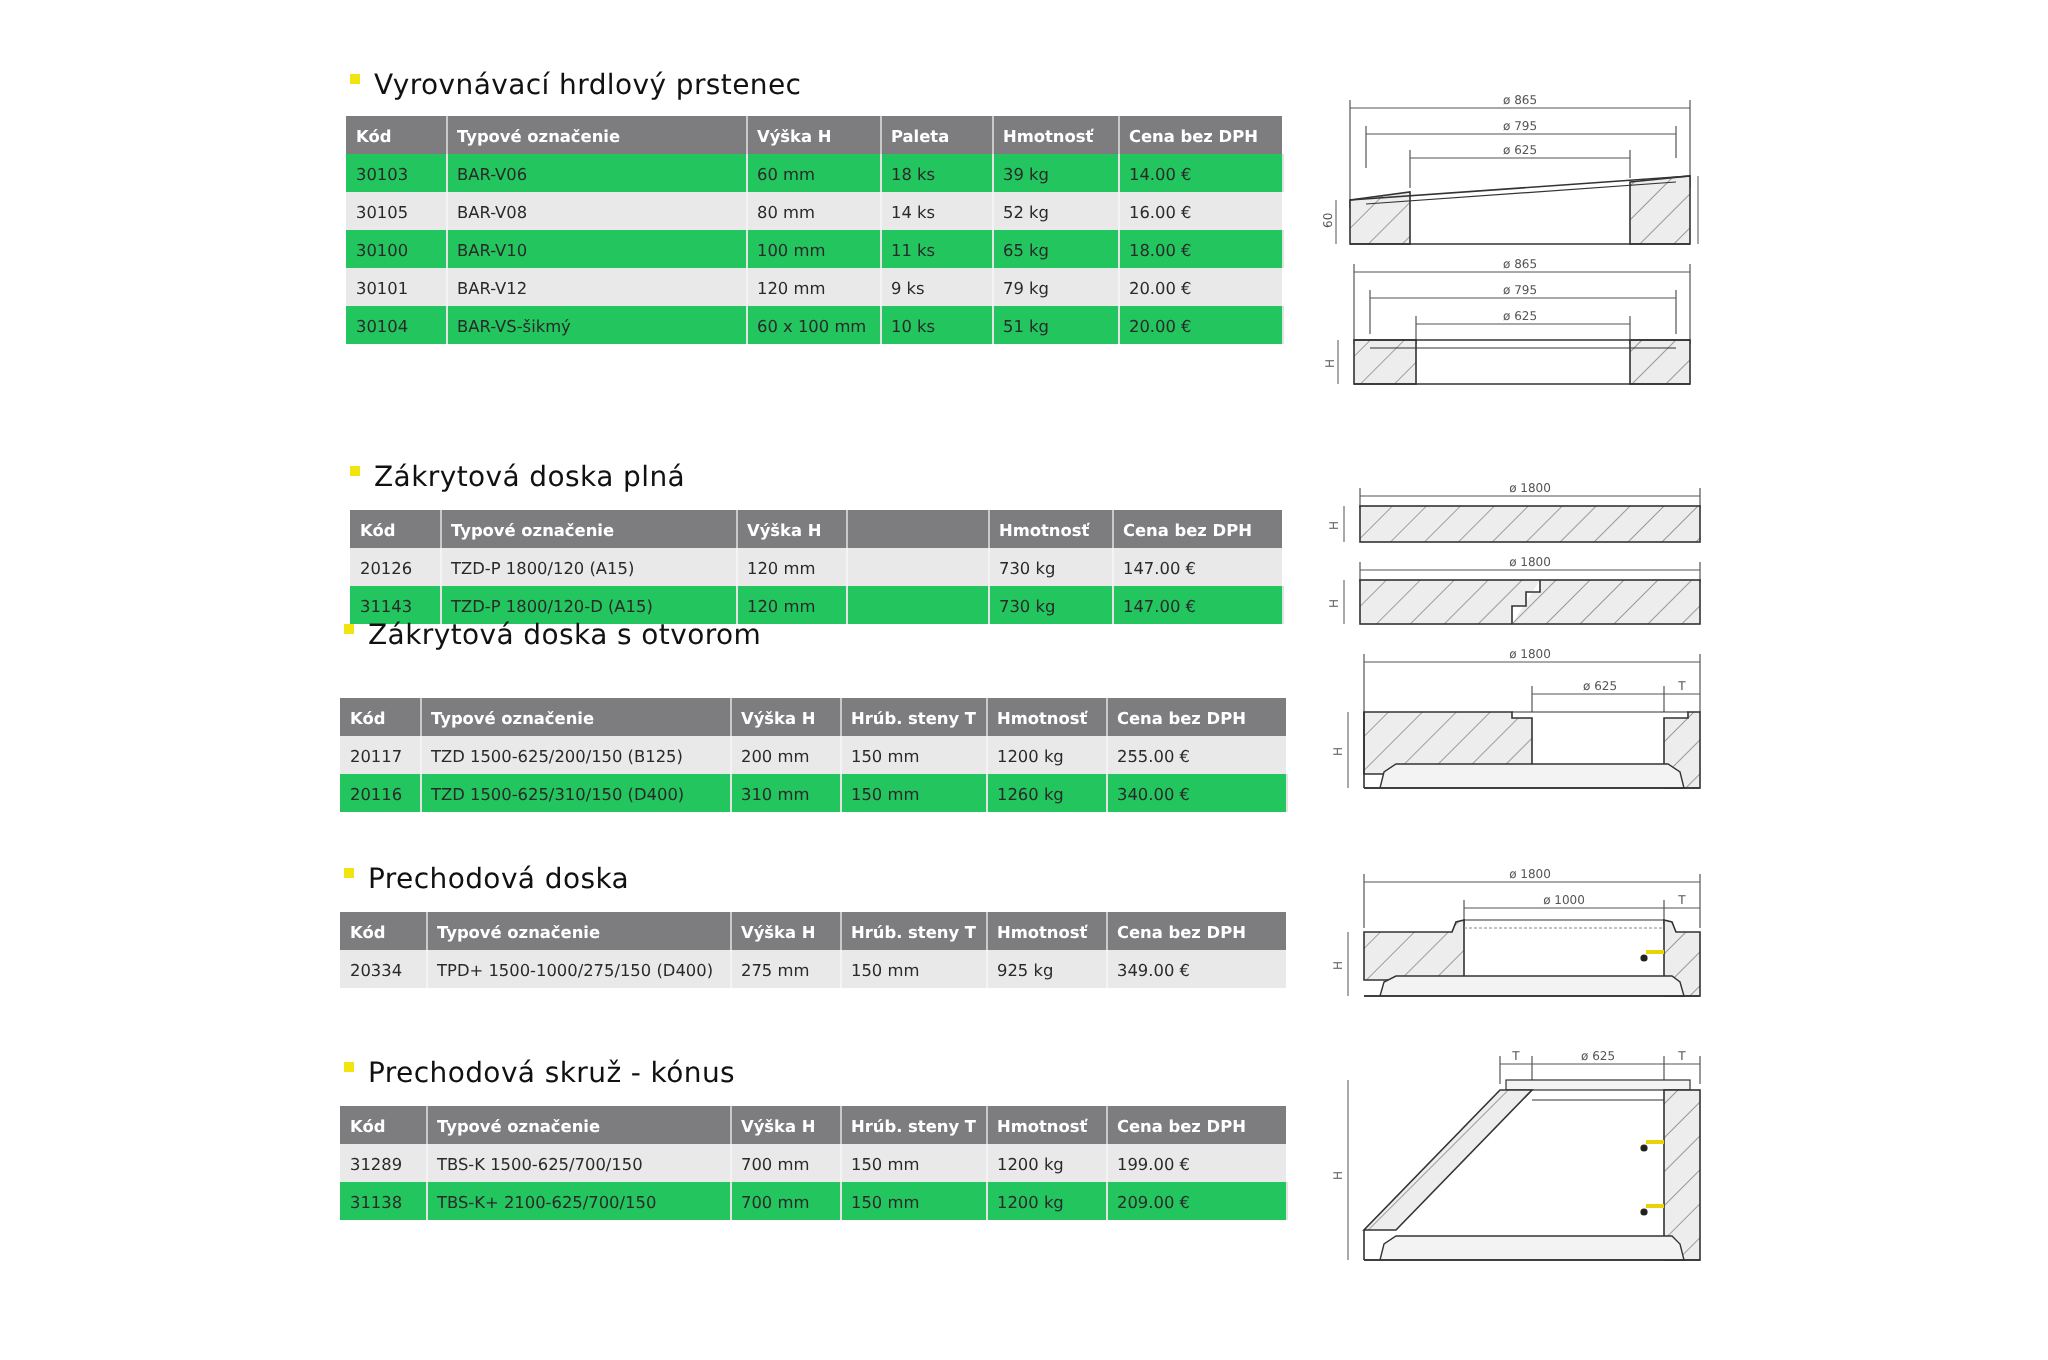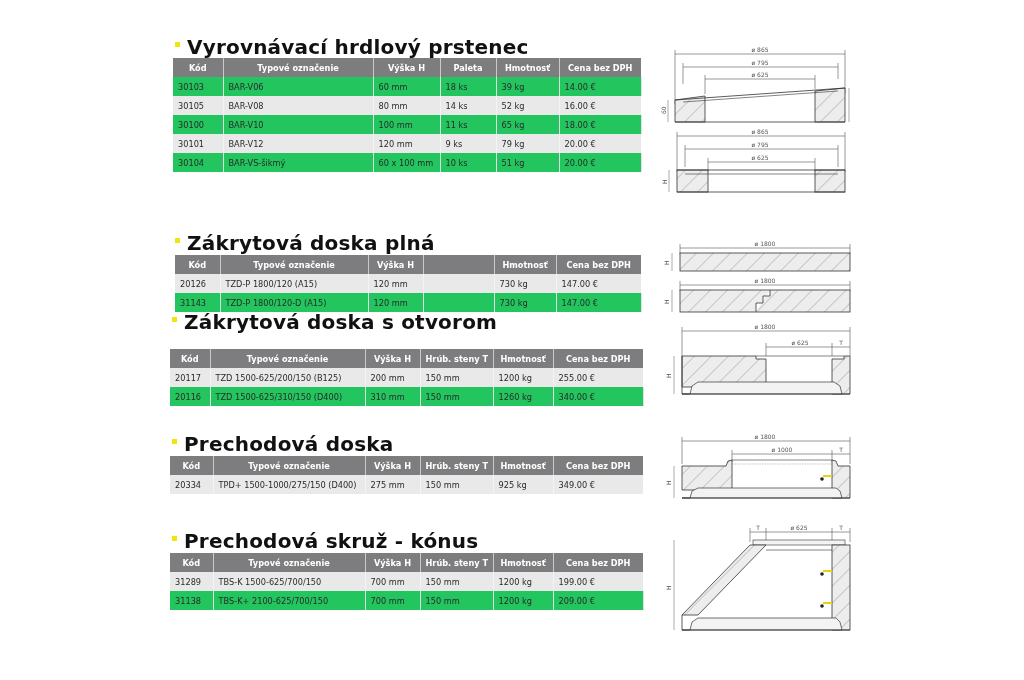--- a/index.html
+++ b/index.html
@@ -1,21 +1,21 @@
 <!DOCTYPE html>
 <html><head>
 <meta charset="utf-8">
 <style>
   html, body { margin:0; padding:0; background:#ffffff; }
   body { width:1024px; height:680px; position:relative; overflow:hidden;
          font-family:"DejaVu Sans", "Liberation Sans", sans-serif; color:#222; }
-  .title { position:absolute; font-weight:bold; font-size:20px; color:#111; white-space:nowrap; letter-spacing:0.2px; }
+  .title { position:absolute; font-weight:normal; font-size:14px; color:#111; white-space:nowrap; letter-spacing:0.2px; }
   .title .bullet { display:inline-block; width:5px; height:5px; background:#f2e40f; margin-right:7px; vertical-align:middle; position:relative; top:-4px; }
   table.spec { position:absolute; border-collapse:collapse; font-size:8.2px; table-layout:fixed; }
-  table.spec th { background:#7d7d7f; color:#fff; font-weight:bold; text-align:center; padding:0 5px; height:19px; border-right:1px solid #c9c9c9; white-space:nowrap; overflow:hidden;margin-top:41px; }
+  table.spec th { background:#7d7d7f; color:#fff; font-weight:bold; text-align:left; padding:0 5px; height:19px; border-right:1px solid #c9c9c9; white-space:nowrap; overflow:hidden;margin-top:41px; }
   table.spec td { padding:0 5px; height:19px; border-right:1px solid #f4f4f4; white-space:nowrap; overflow:hidden; color:#2a2a2a; }
   table.spec th:last-child, table.spec td:last-child { border-right:none; }
   table.spec tr.odd td { background:#e9e9ea; }
   table.spec tr.even td { background:#22c55e; }
   table.spec tr.even td { border-right:1px solid #e2e2e2; }
   .diagram { position:absolute; }
   svg text { font-family:"DejaVu Sans", "Liberation Sans", sans-serif; }
 </style>
 </head>
 <body>

